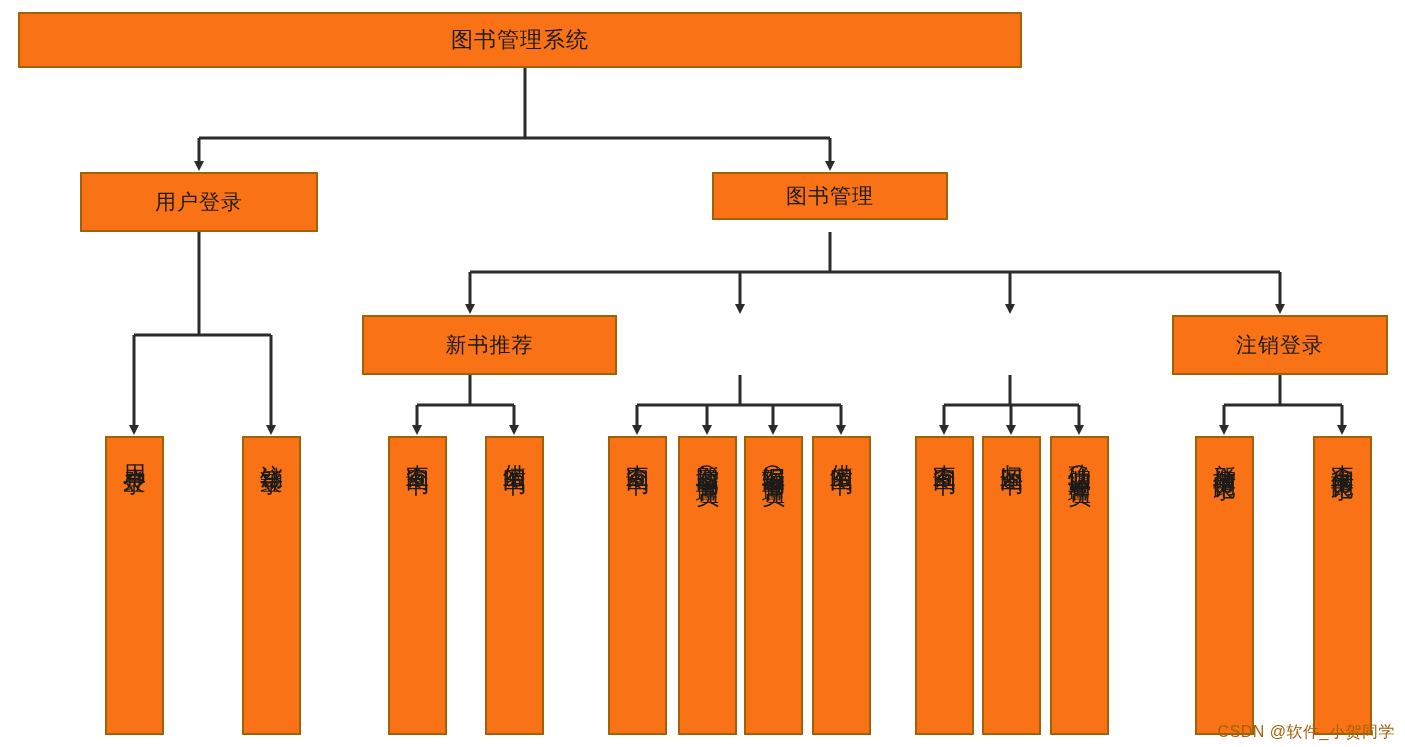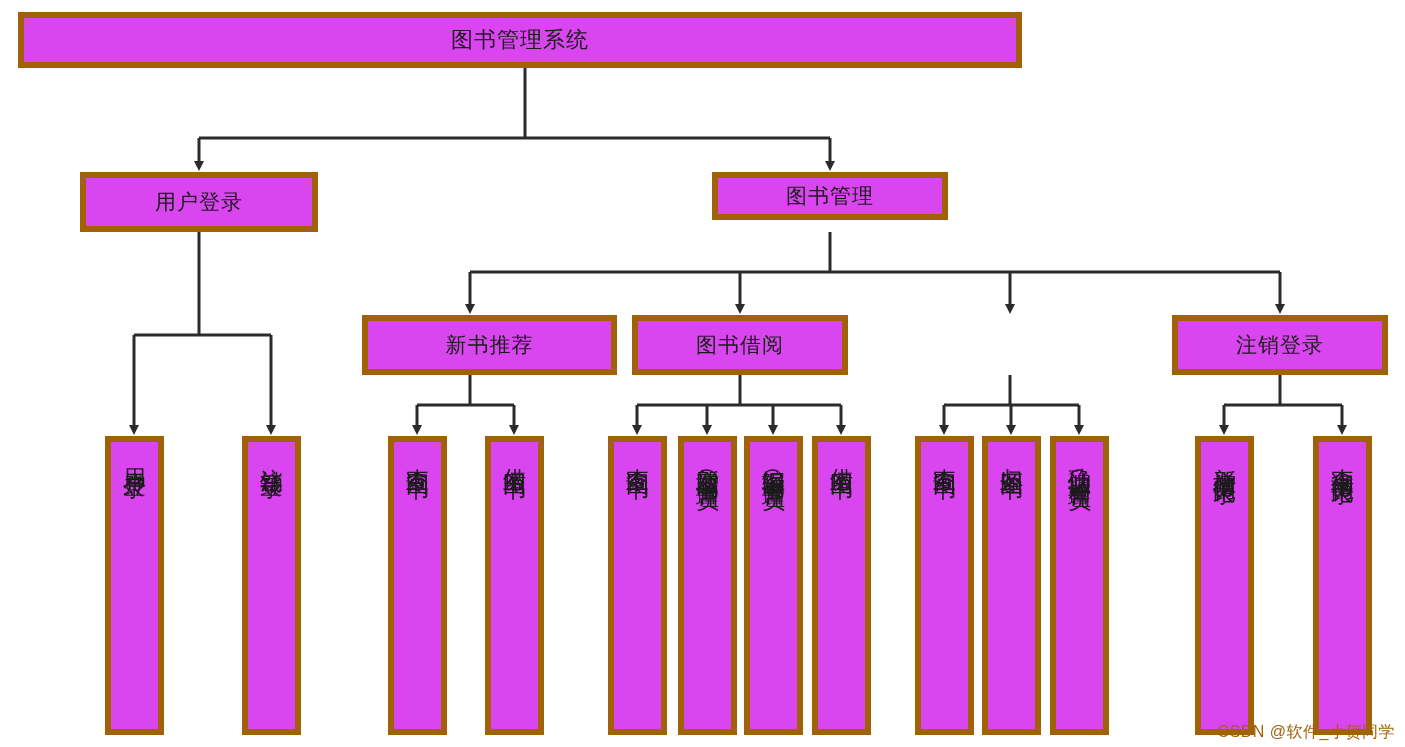--- a/index.html
+++ b/index.html
@@ -16,22 +16,22 @@
   }
   #edges{
     position:absolute;
     left:0;top:0;
     width:1405px;height:747px;
     pointer-events:none;
   }
   .node{
     position:absolute;
     box-sizing:border-box;
-    background:#d946ef;
-    border:6px solid #a16207;
+    background:#f97316;
+    border:2px solid #a16207;
     display:flex;
     align-items:center;
     justify-content:center;
     z-index:2;
   }
   .node .label{
     color:#1b1b1b;
     line-height:1.18;
     text-align:center;
     white-space:nowrap;
@@ -130,23 +130,20 @@
   <div class="node horiz" style="left:80px;top:172px;width:238px;height:60px;">
     <span class="label">用户登录</span>
   </div>
   <div class="node horiz" style="left:712px;top:172px;width:236px;height:48px;">
     <span class="label">图书管理</span>
   </div>
 
   <div class="node horiz" style="left:362px;top:315px;width:255px;height:60px;">
     <span class="label">新书推荐</span>
   </div>
-  <div class="node horiz" style="left:632px;top:315px;width:216px;height:60px;">
-    <span class="label">图书借阅</span>
-  </div>
   <div class="node horiz" style="left:1172px;top:315px;width:216px;height:60px;">
     <span class="label">注销登录</span>
   </div>
 
   <div class="node leaf" style="left:105px;top:436px;width:59px;height:299px;">
     <span class="label">用户登录</span>
   </div>
   <div class="node leaf" style="left:242px;top:436px;width:59px;height:299px;">
     <span class="label">注销登录</span>
   </div>

